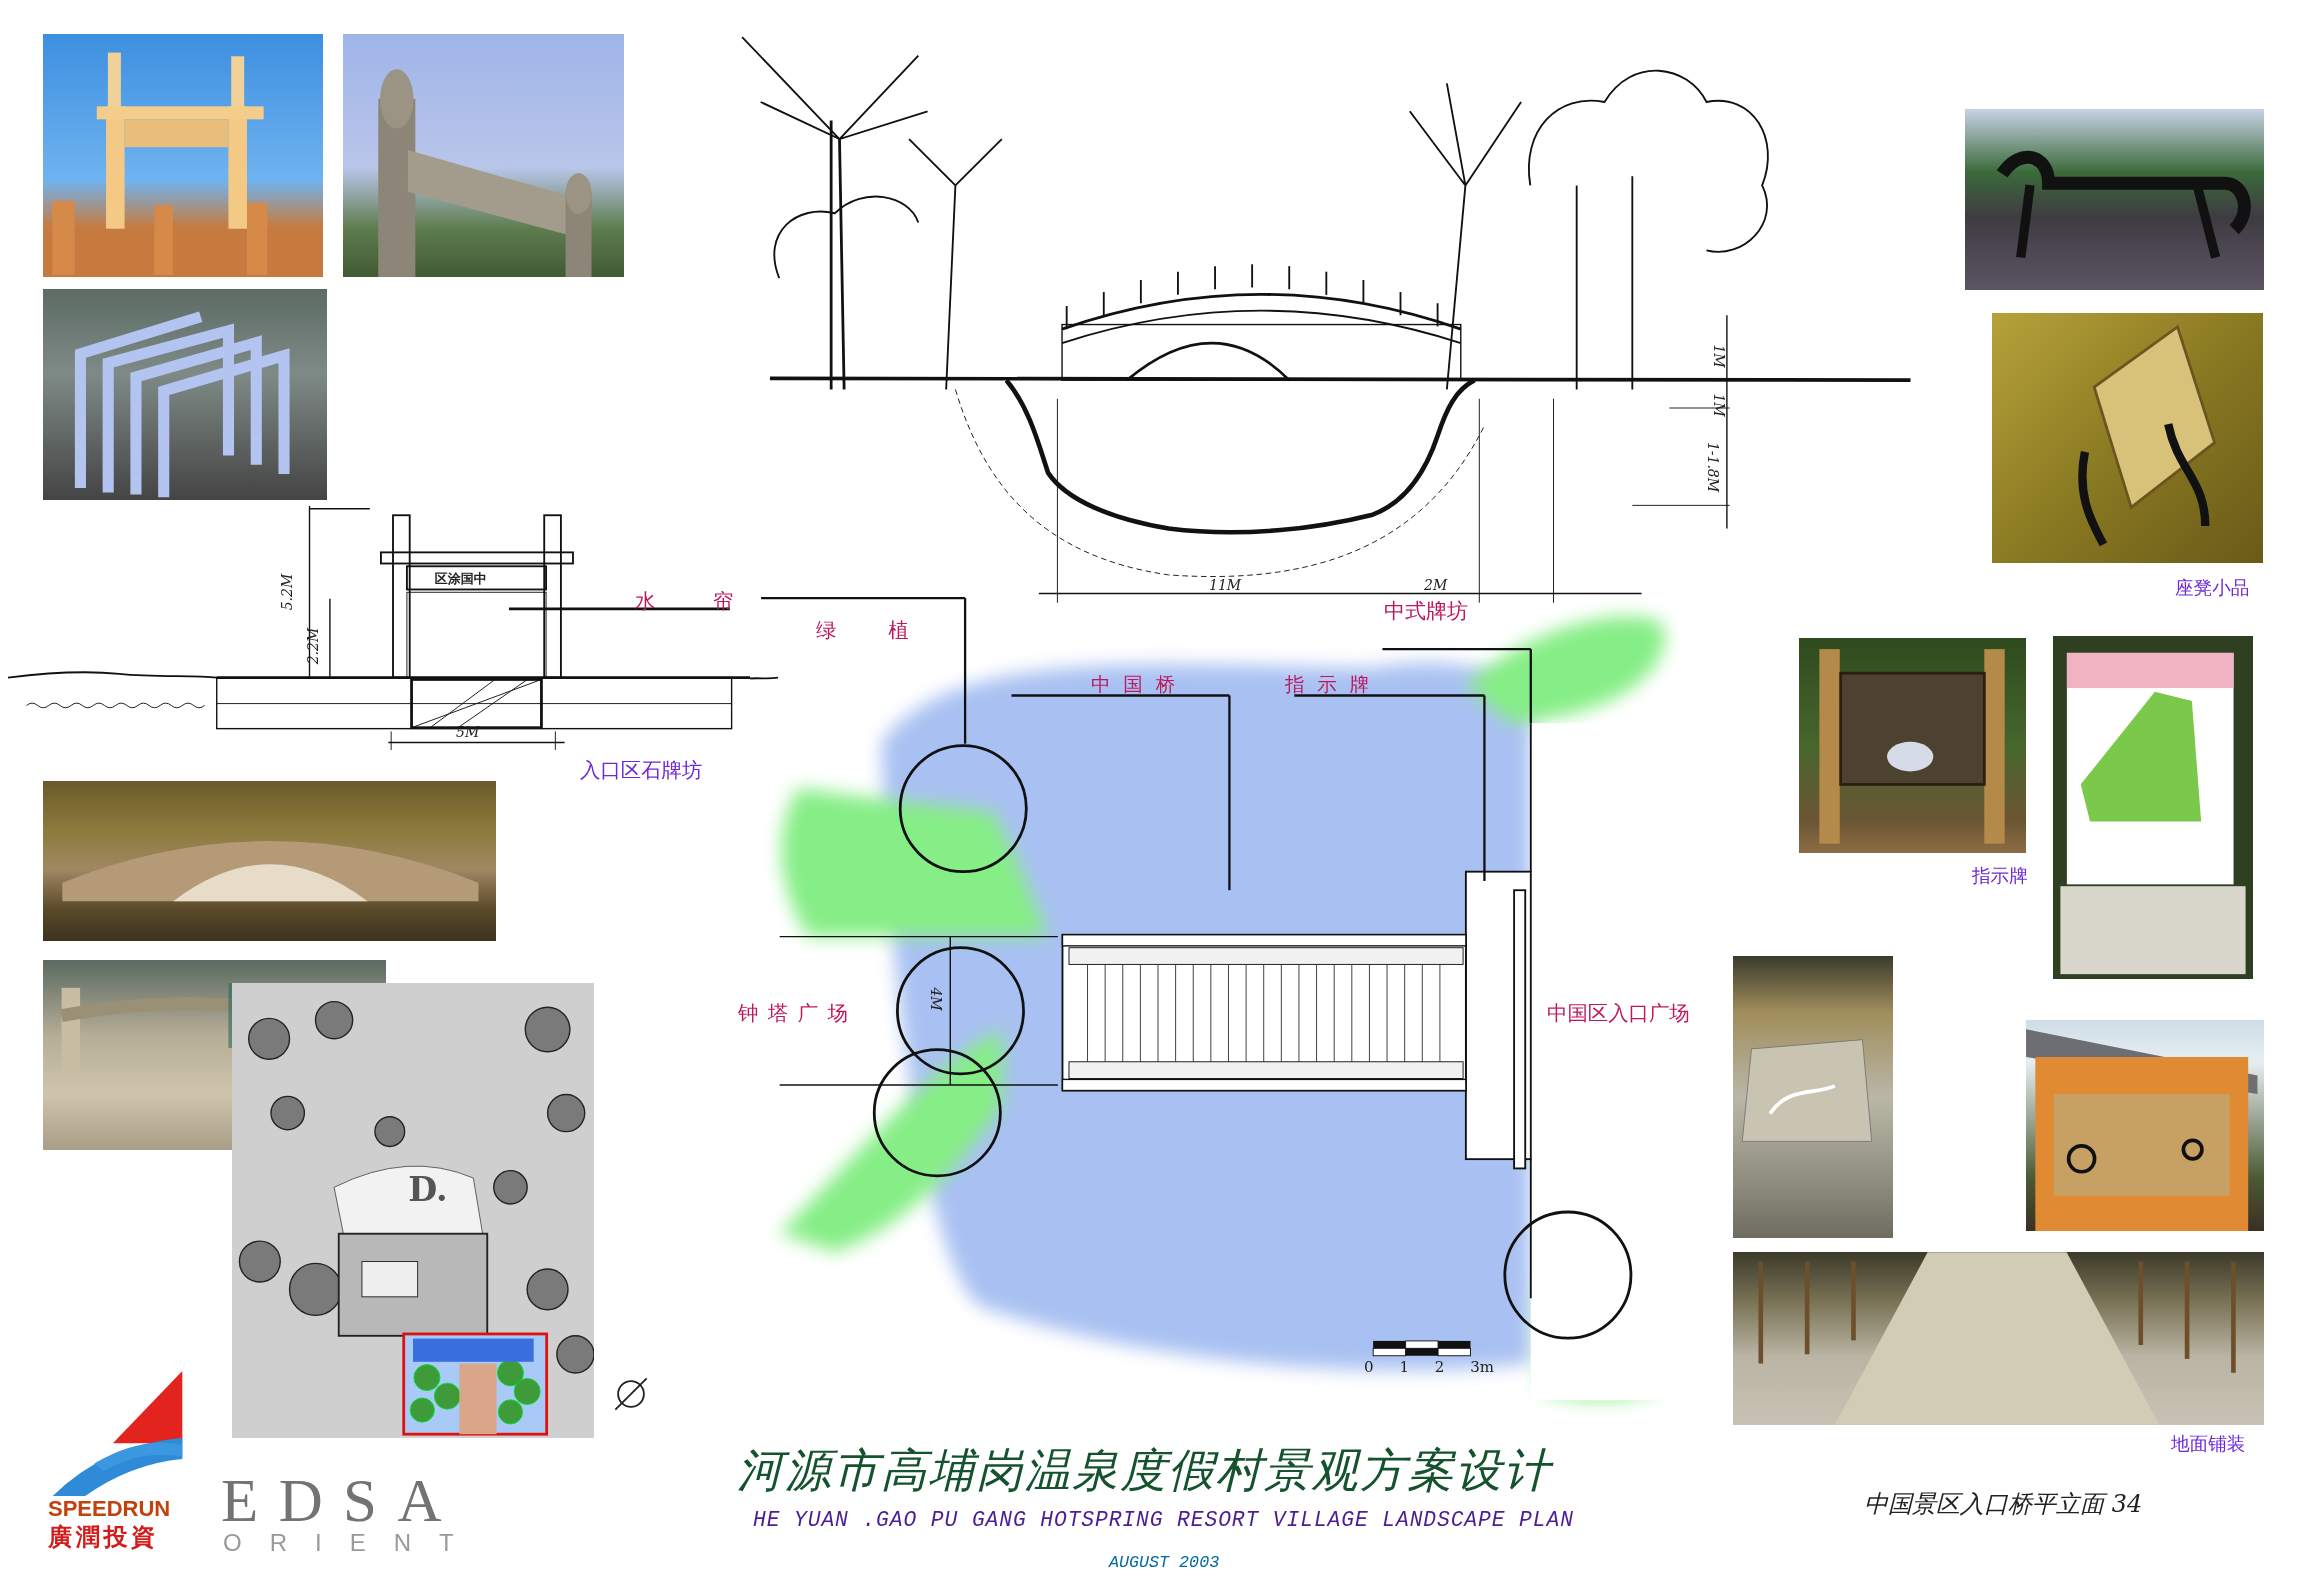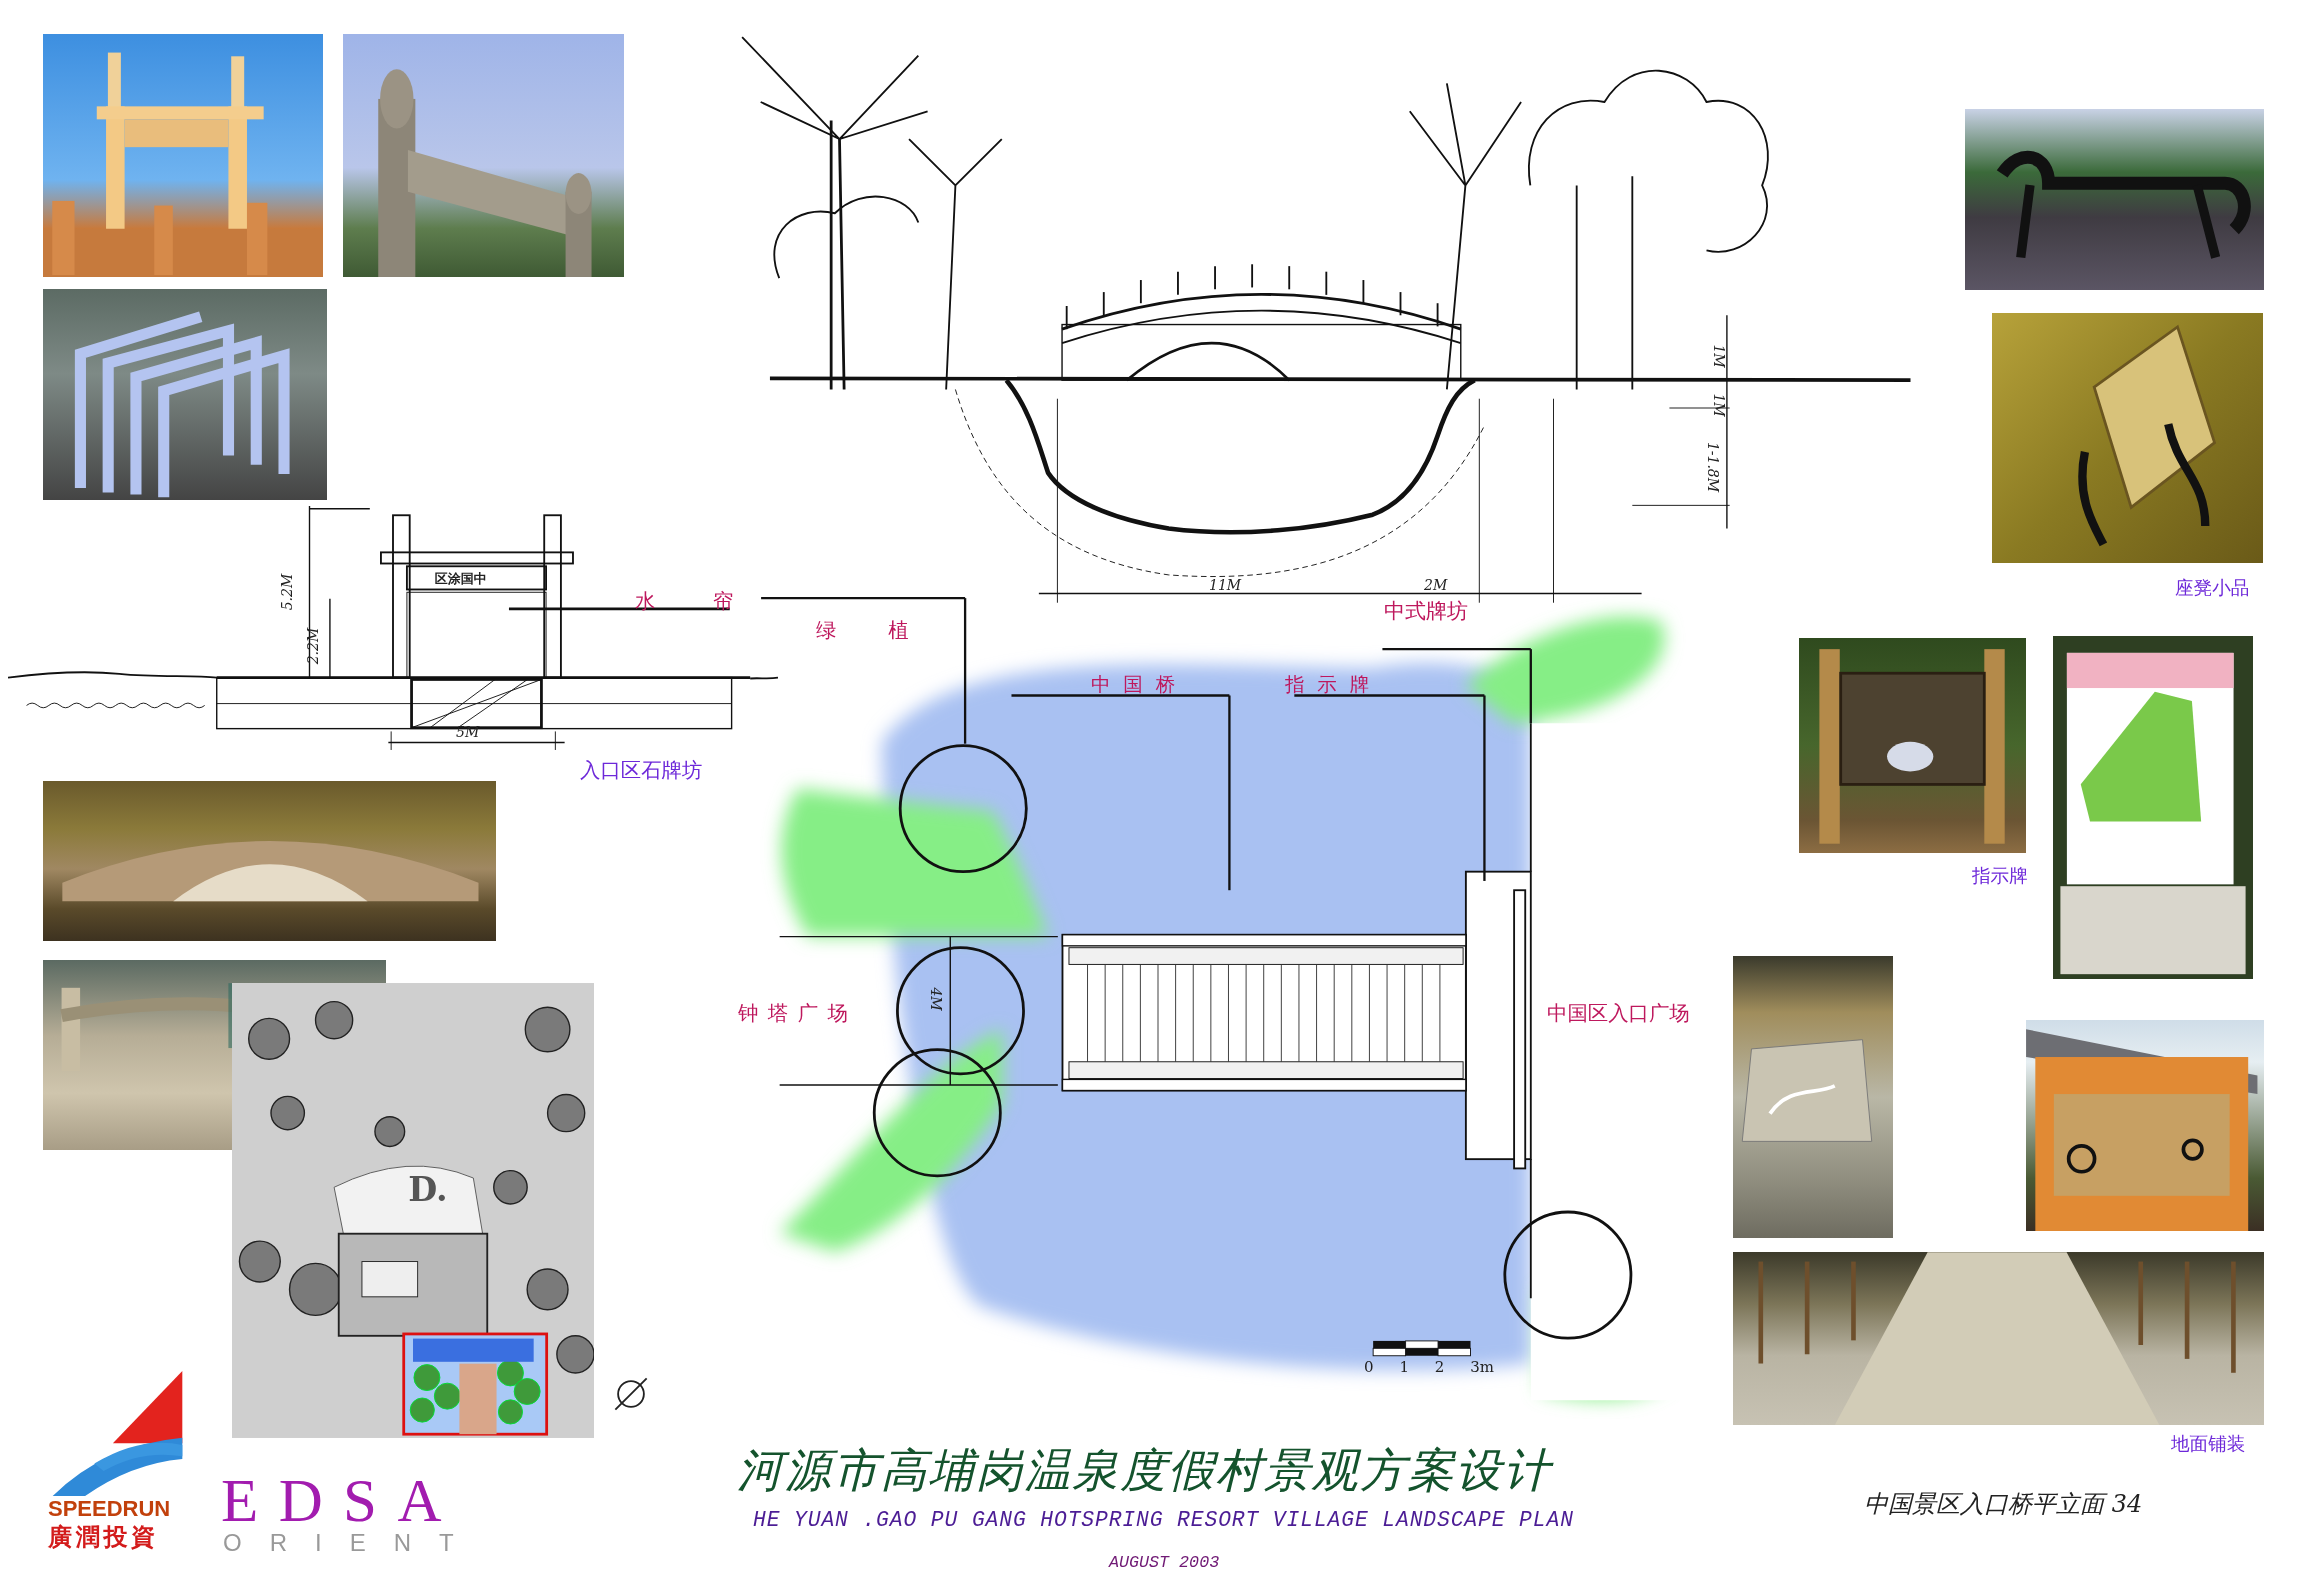--- a/index.html
+++ b/index.html
@@ -4,23 +4,23 @@
 <style>
   html,body{margin:0;padding:0;background:#fff;}
   body{width:2301px;height:1589px;position:relative;overflow:hidden;font-family:"DejaVu Serif",serif;color:#222;}
   .abs{position:absolute;}
   .photo{position:absolute;overflow:hidden;}
   .cap{position:absolute;font-family:"DejaVu Serif",serif;font-size:18.6px;color:#6d28d9;white-space:nowrap;}
   .lbl{position:absolute;font-family:Liberation Sans, sans-serif;font-size:20.4px;color:#be185d;letter-spacing:9.3px;white-space:nowrap;}
   .dim{position:absolute;font-family:"DejaVu Serif",serif;font-style:italic;font-size:14px;color:#222;white-space:nowrap;}
   .title-cn{position:absolute;left:737px;top:1440px;font-family:"DejaVu Serif",serif;font-size:46px;color:#14532d;letter-spacing:1.9px;font-style:italic;white-space:nowrap;}
   .title-en{position:absolute;left:753px;top:1508px;font-family:"Liberation Mono",monospace;font-style:italic;font-size:21.3px;color:#4c1d95;letter-spacing:0.9px;white-space:nowrap;}
-  .title-date{position:absolute;left:1109px;top:1553px;font-family:"Liberation Mono",monospace;font-style:italic;font-size:16.7px;color:#701a75;white-space:nowrap;}
+  .title-date{position:absolute;left:1109px;top:1553px;font-family:"Liberation Mono",monospace;font-style:italic;font-size:16.7px;color:#0369a1;white-space:nowrap;}
   .sheet{position:absolute;left:1864px;top:1488px;font-family:"DejaVu Serif",serif;font-size:24px;color:#222;font-style:italic;white-space:nowrap;}
-  .edsa{position:absolute;left:221px;top:1466px;font-family:"Liberation Serif",serif;font-size:61px;color:#a21caf;letter-spacing:20.4px;}
+  .edsa{position:absolute;left:221px;top:1466px;font-family:"Liberation Serif",serif;font-size:61px;color:#737373;letter-spacing:20.4px;}
   .orient{position:absolute;left:223px;top:1529px;font-family:"Liberation Sans",sans-serif;font-size:24px;color:#999;letter-spacing:28px;}
   .speedrun{position:absolute;left:48px;top:1496px;font-family:"Liberation Sans",sans-serif;font-weight:bold;font-size:22px;color:#c2410c;}
   .speedrun-cn{position:absolute;left:48px;top:1521px;font-family:"DejaVu Sans",sans-serif;font-weight:bold;font-size:24px;color:#d31b1b;letter-spacing:3.7px;}
 </style>
 </head>
 <body>
 
 <div class="photo" style="left:43px;top:34px;width:280px;height:243px;background:linear-gradient(180deg,#3d8fe0 0%,#6fb3f0 60%,#c87a3d 80%,#b66a30 100%);">
   <svg width="280" height="243" viewBox="0 0 302 262">
     <rect x="68" y="78" width="20" height="175" fill="#f3c985"></rect>

